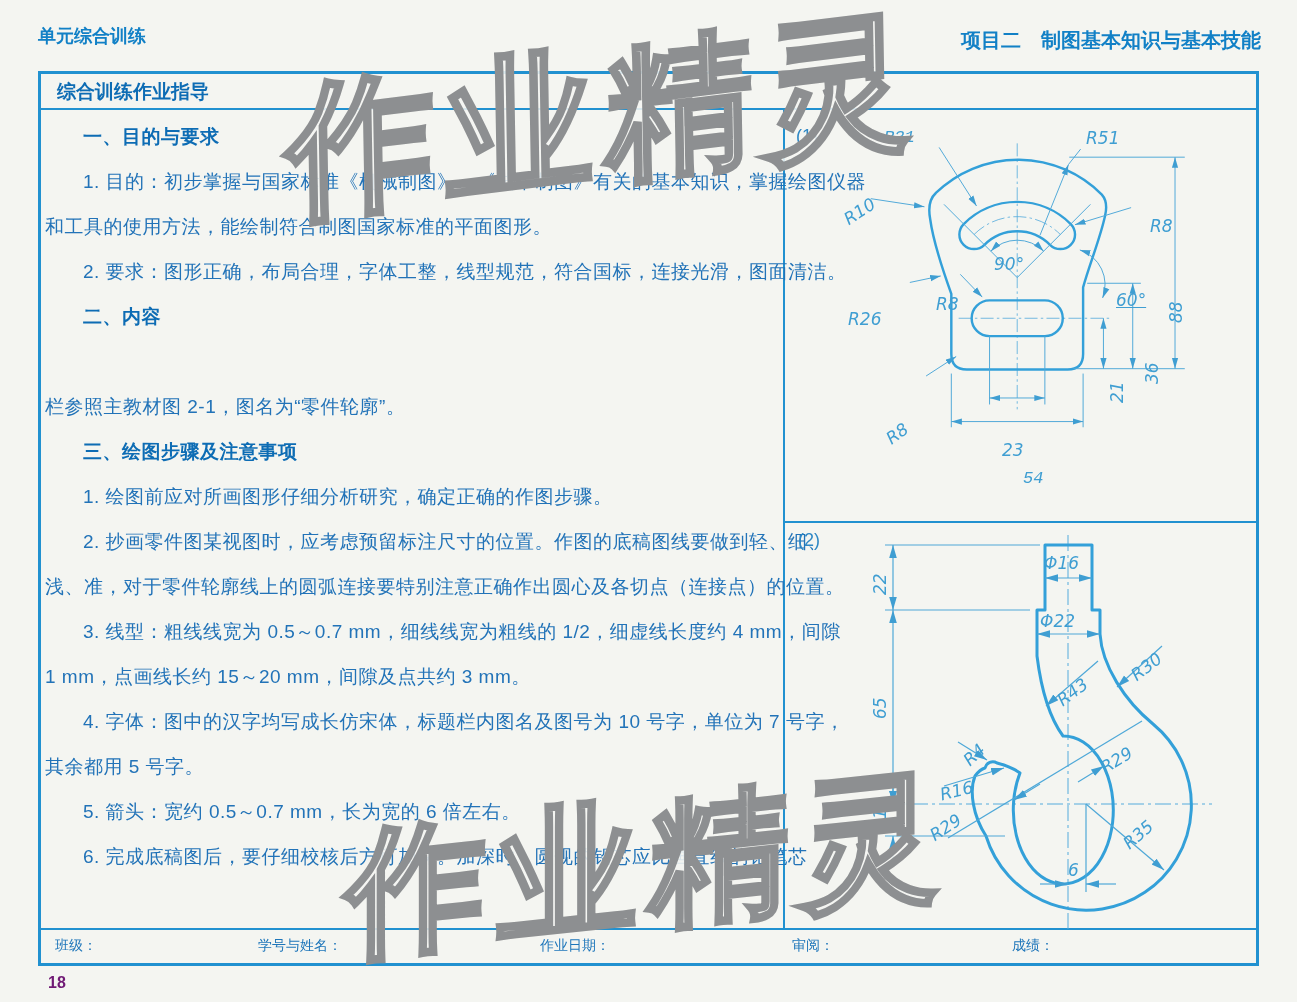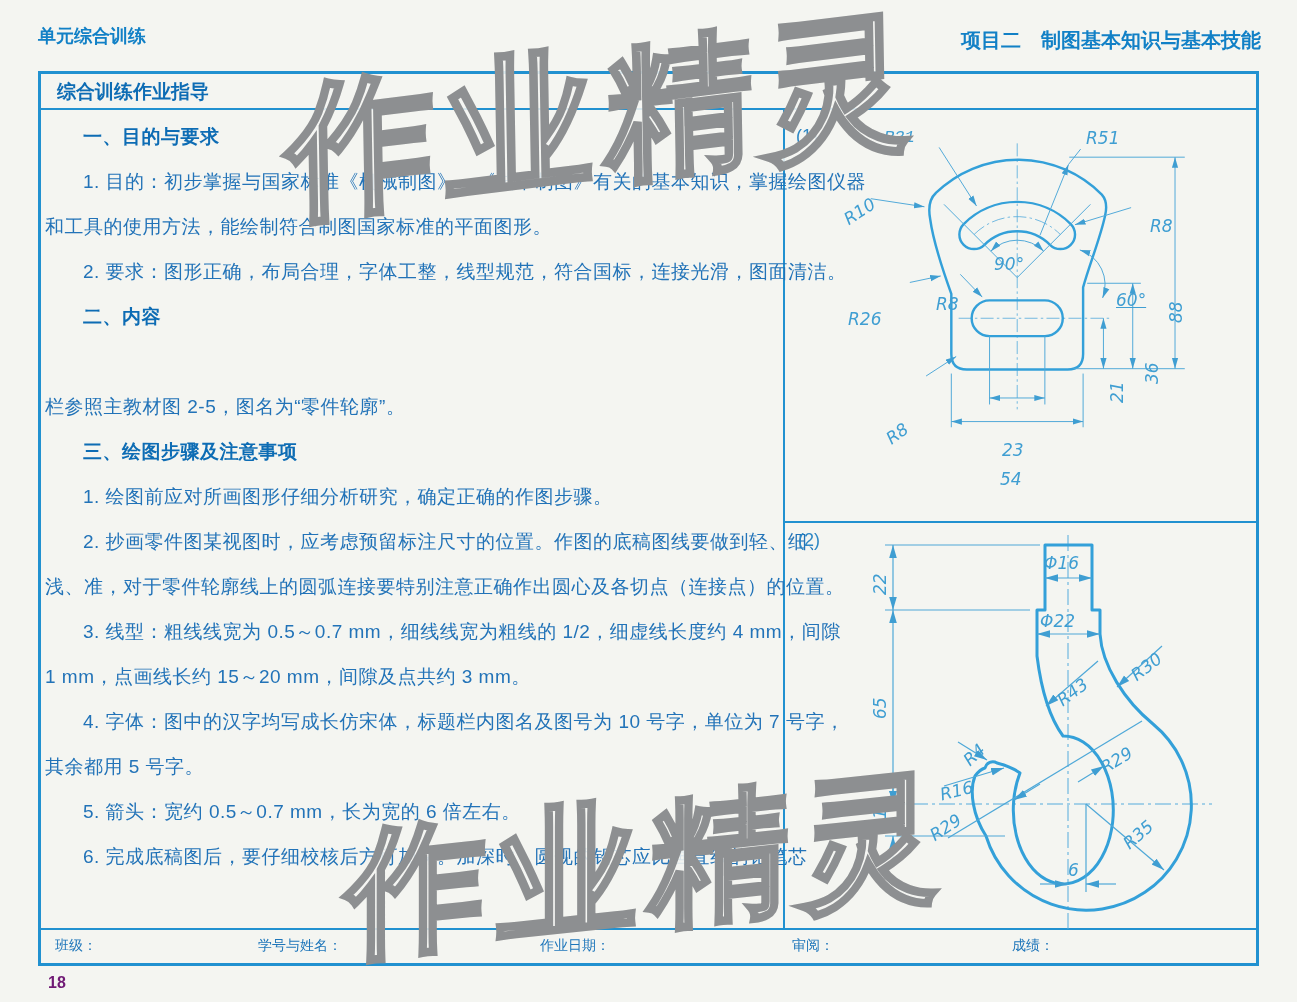--- a/index.html
+++ b/index.html
@@ -41,21 +41,21 @@
   <div class="bline" style="left:38px;top:92px;width:1221px;height:2px;"></div>
   <div class="bline" style="left:783px;top:92px;width:2px;height:822px;"></div>
   <div class="bline" style="left:783px;top:505px;width:476px;height:2px;"></div>
   <div class="bline" style="left:38px;top:912px;width:1221px;height:2px;"></div>
 
   <div class="tline h ind" style="top:108px;">一、目的与要求</div>
   <div class="tline ind" style="top:153px;">1. 目的：初步掌握与国家标准《机械制图》、《技术制图》有关的基本知识，掌握绘图仪器</div>
   <div class="tline" style="top:198px;">和工具的使用方法，能绘制符合制图国家标准的平面图形。</div>
   <div class="tline ind" style="top:243px;">2. 要求：图形正确，布局合理，字体工整，线型规范，符合国标，连接光滑，图面清洁。</div>
   <div class="tline h ind" style="top:288px;">二、内容</div>
-  <div class="tline" style="top:378px;">栏参照主教材图 2-5，图名为“零件轮廓”。</div>
+  <div class="tline" style="top:378px;">栏参照主教材图 2-1，图名为“零件轮廓”。</div>
   <div class="tline h ind" style="top:423px;">三、绘图步骤及注意事项</div>
   <div class="tline ind" style="top:468px;">1. 绘图前应对所画图形仔细分析研究，确定正确的作图步骤。</div>
   <div class="tline ind" style="top:513px;">2. 抄画零件图某视图时，应考虑预留标注尺寸的位置。作图的底稿图线要做到轻、细、</div>
   <div class="tline" style="top:558px;">浅、准，对于零件轮廓线上的圆弧连接要特别注意正确作出圆心及各切点（连接点）的位置。</div>
   <div class="tline ind" style="top:603px;">3. 线型：粗线线宽为 0.5～0.7 mm，细线线宽为粗线的 1/2，细虚线长度约 4 mm，间隙</div>
   <div class="tline" style="top:648px;">1 mm，点画线长约 15～20 mm，间隙及点共约 3 mm。</div>
   <div class="tline ind" style="top:693px;">4. 字体：图中的汉字均写成长仿宋体，标题栏内图名及图号为 10 号字，单位为 7 号字，</div>
   <div class="tline" style="top:738px;">其余都用 5 号字。</div>
   <div class="tline ind" style="top:783px;">5. 箭头：宽约 0.5～0.7 mm，长为宽的 6 倍左右。</div>
   <div class="tline ind" style="top:828px;">6. 完成底稿图后，要仔细校核后方可加深。加深时，圆规的铅芯应比画直线的铅笔芯</div>
@@ -114,21 +114,21 @@
   <span class="dl" style="left:884px;top:112px;font-family:Liberation Mono, monospace;">R31</span>
   <span class="dl" style="left:1086px;top:112px;">R51</span>
   <span class="dl" style="left:840px;top:196px;transform:rotate(-33deg);transform-origin:0 0;">R10</span>
   <span class="dl" style="left:1150px;top:200px;">R8</span>
   <span class="dl" style="left:848px;top:293px;">R26</span>
   <span class="dl" style="left:936px;top:278px;">R8</span>
   <span class="dl" style="left:994px;top:238px;">90°</span>
   <span class="dl" style="left:1116px;top:274px;text-decoration:underline;">60°</span>
   <span class="dl" style="left:882px;top:416px;transform:rotate(-36deg);transform-origin:0 0;">R8</span>
   <span class="dl" style="left:1002px;top:424px;">23</span>
-  <span class="dl" style="left:1000px;top:453px;">54</span>
+  <span class="dl" style="left:1023px;top:453px;font-family:Liberation Mono, monospace;">54</span>
   <span class="dl v" style="left:1107px;top:387px;">21</span>
   <span class="dl v" style="left:1142px;top:368px;">36</span>
   <span class="dl v" style="left:1166px;top:307px;">88</span>
 
   <svg style="left:785px;top:507px;" width="475" height="400" viewBox="785 507 475 400">
     <defs>
       <marker id="f2a" markerWidth="14" markerHeight="10" refX="13" refY="5" orient="auto-start-reverse" markerUnits="userSpaceOnUse">
         <path d="M0,1.2 L13,5 L0,8.8 Z" fill="#3f9ed2"></path>
       </marker>
     </defs>

